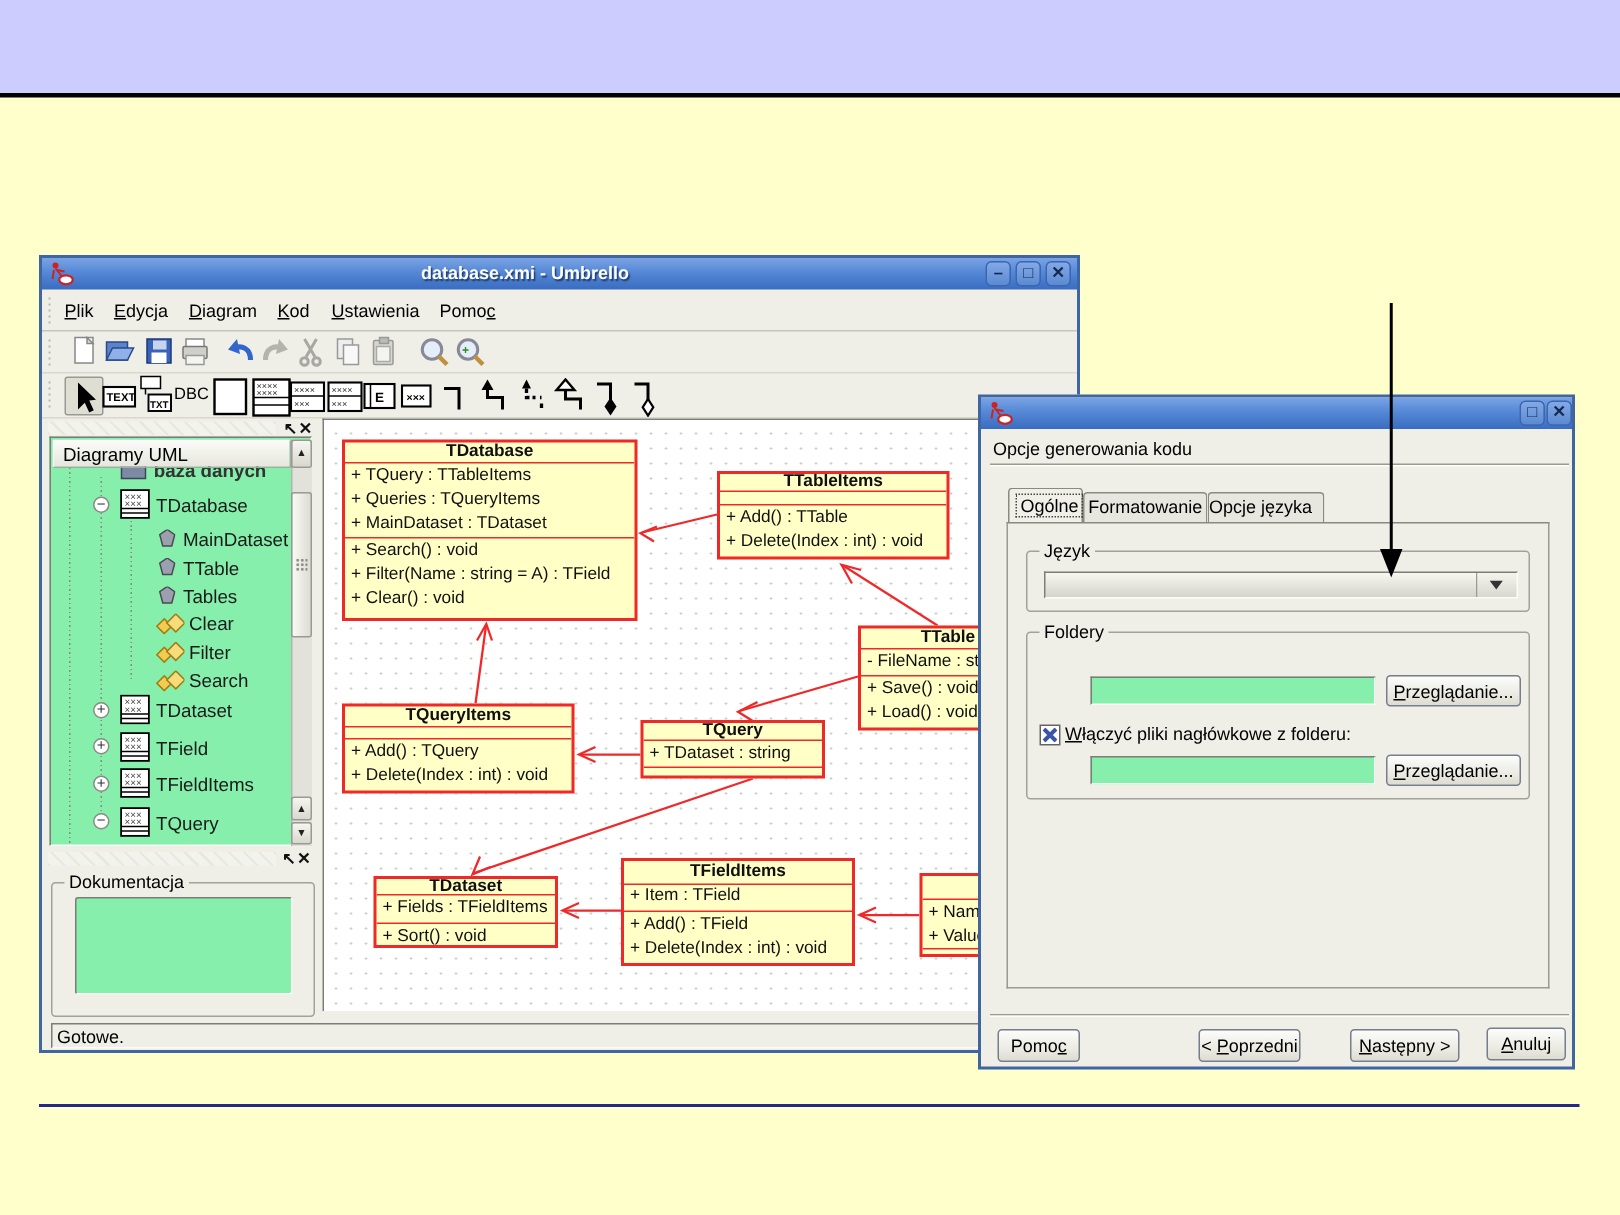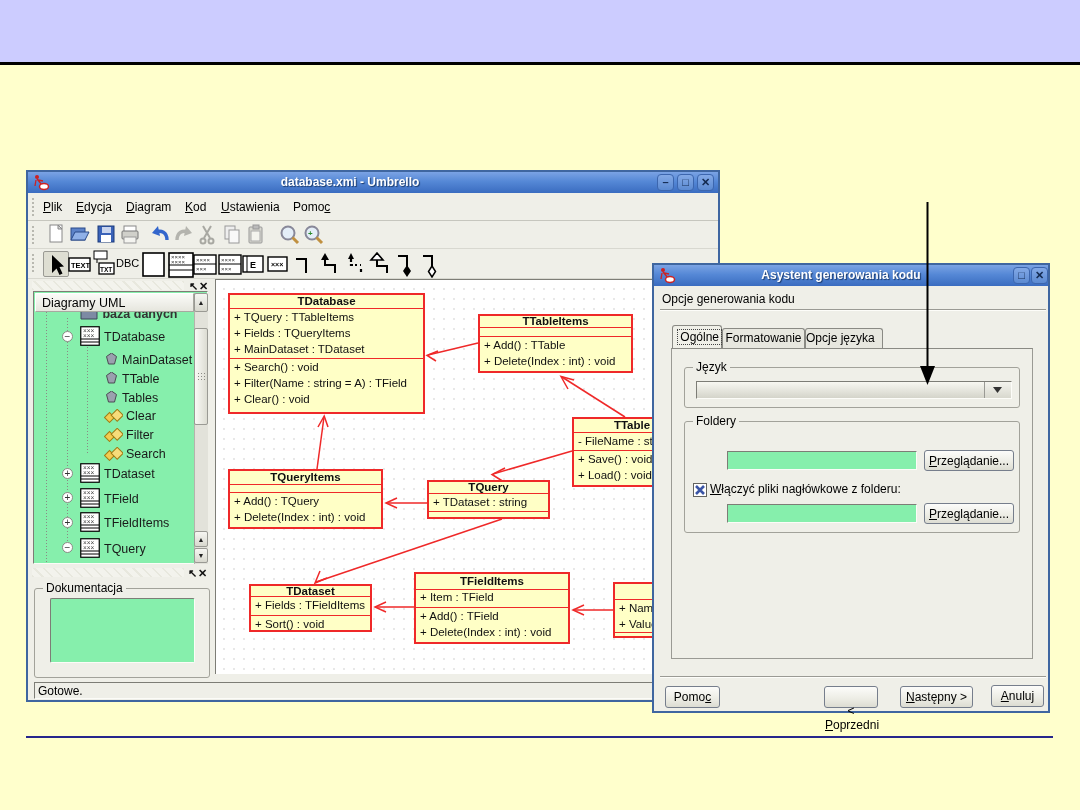--- a/index.html
+++ b/index.html
@@ -294,21 +294,21 @@
           <path d="M104,291 L99,303 L111,298"></path>
         <line x1="198" y1="327" x2="160" y2="327"></line>
           <path d="M170,322 L159,327 L170,332"></path>
         <line x1="397" y1="330" x2="358" y2="330"></line>
           <path d="M368,325 L357,330 L368,335"></path>
       </g>
     </svg>
     <div class="cls" style="left:12px;top:13px;width:197px;height:121px">
       <div class="t">TDatabase</div>
       <div class="r">+ TQuery : TTableItems</div>
-      <div class="r">+ Fields : TQueryItems</div>
+      <div class="r">+ Queries : TQueryItems</div>
       <div class="r">+ MainDataset : TDataset</div>
       <div class="sep"></div>
       <div class="r">+ Search() : void</div>
       <div class="r">+ Filter(Name : string = A) : TField</div>
       <div class="r">+ Clear() : void</div>
     </div>
     <div class="cls" style="left:262px;top:34px;width:155px;height:59px">
       <div class="t" style="height:12px;line-height:11px">TTableItems</div>
       <div style="height:9px;border-bottom:1px solid #ef2929"></div>
       <div class="r" style="height:16px">+ Add() : TTable</div>
@@ -354,21 +354,20 @@
   </div>
 </div>
 
 <div id="dlg" class="abs win" style="left:652px;top:263px;width:398px;height:450px;z-index:5">
   <div class="tbar abs" style="--d:1">
     <span class="abs" id="dlogo" style="left:4px;top:1px"><svg width="18" height="18" viewBox="0 0 18 18">
           <circle cx="5" cy="4" r="2" fill="#cc2222"></circle>
           <path d="M5,6 L10,12 M4,7 L3,13 M6,7 L11,8" stroke="#cc2222" stroke-width="1.3" fill="none"></path>
           <ellipse cx="12" cy="13.5" rx="4.5" ry="3" fill="#fff" stroke="#cc2222" stroke-width="1.5"></ellipse>
         </svg></span>
-    <span class="cap" style="left:30px;right:50px">Asystent generowania kodu</span>
     <span class="wbtn" style="left:359px">□</span>
     <span class="wbtn" style="left:377px">✕</span>
   </div>
   <div class="abs" style="left:8px;top:27px">Opcje generowania kodu</div>
   <div class="abs" style="left:6px;top:44px;width:386px;height:2px;border-top:1px solid #9a9a94;border-bottom:1px solid #fdfdf9"></div>
 
   <div class="abs" id="tabO" style="left:18px;top:60px;width:50px;height:24px;background:#f0f0e8;border:1px solid #8a8a84;border-bottom:none;border-radius:3px 3px 0 0;text-align:right;padding-top:4px"><span style="outline:1px dotted #444;padding:0 2px">Ogólne</span></div>
   <div class="abs" id="tabF" style="left:68px;top:63px;width:83px;height:20px;background:#e7e7df;border:1px solid #8a8a84;border-bottom:none;border-radius:3px 3px 0 0;text-align:center;padding-top:2px">Formatowanie</div>
   <div class="abs" id="tabJ" style="left:151px;top:63px;width:78px;height:20px;background:#e7e7df;border:1px solid #8a8a84;border-bottom:none;border-radius:3px 3px 0 0;text-align:left;padding-top:2px">Opcje języka</div>
   <div class="abs" id="tabframe" style="left:17px;top:83px;width:362px;height:311px;border:1px solid #9a9a94;border-top:1px solid #8a8a84;background:#efefe8"></div>
@@ -391,21 +390,21 @@
           <path d="M1,1 L9,9 M9,1 L1,9" stroke="#3b55a5" stroke-width="2.6"></path>
         </svg>
     </div>
     <div class="abs" style="left:25px;top:60px"><u>W</u>łączyć pliki nagłówkowe z folderu:</div>
     <div class="abs sunken" style="left:42px;top:82px;width:190px;height:19px"></div>
     <div class="abs btn" style="left:239px;top:81px;width:90px;height:21px;padding-top:3px"><u>P</u>rzeglądanie...</div>
   </div>
 
   <div class="abs" style="left:6px;top:411px;width:386px;height:2px;border-top:1px solid #9a9a94;border-bottom:1px solid #fdfdf9"></div>
   <div class="abs btn" style="left:11px;top:421px;width:55px;height:22px;padding-top:3px">Pomo<u>c</u></div>
-  <div class="abs btn" style="left:170px;top:421px;width:54px;height:22px;padding-top:17px">&lt; <u>P</u>oprzedni</div>
+  <div class="abs btn" style="left:145px;top:421px;width:68px;height:22px;padding-top:3px">&lt; <u>P</u>oprzedni</div>
   <div class="abs btn" style="left:246px;top:421px;width:73px;height:22px;padding-top:3px"><u>N</u>astępny &gt;</div>
   <div class="abs btn" style="left:337px;top:420px;width:53px;height:22px;padding-top:3px"><u>A</u>nuluj</div>
 </div>
 
 <svg class="abs" style="left:918px;top:198px;z-index:30" width="20" height="192">
   <line x1="9.5" y1="4" x2="9.5" y2="172" stroke="#000" stroke-width="2"></line>
   <polygon points="2,168 17,168 9.5,187" fill="#000"></polygon>
 </svg>
 
 </body></html>

